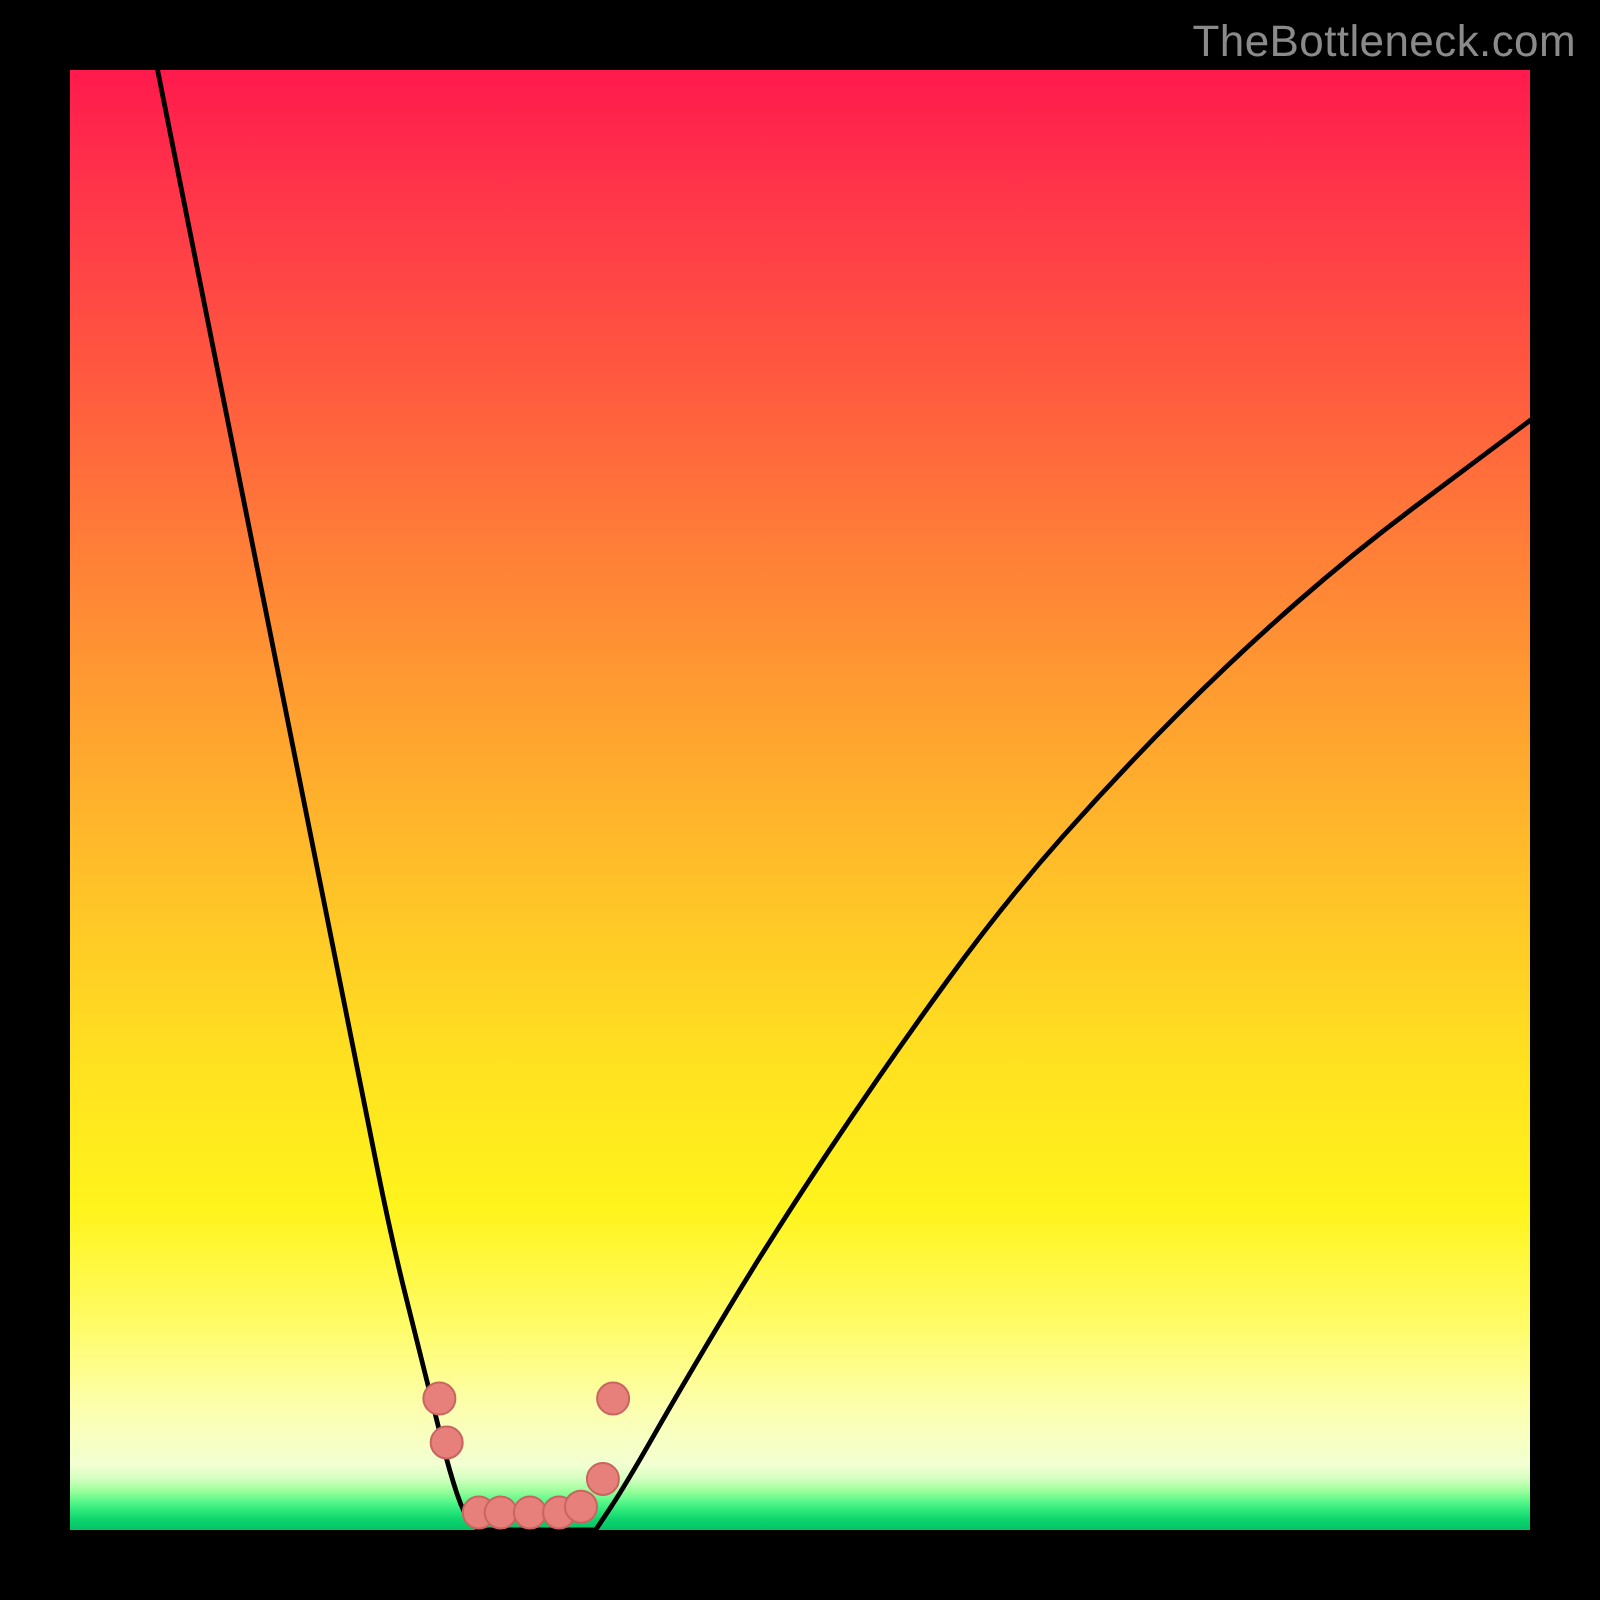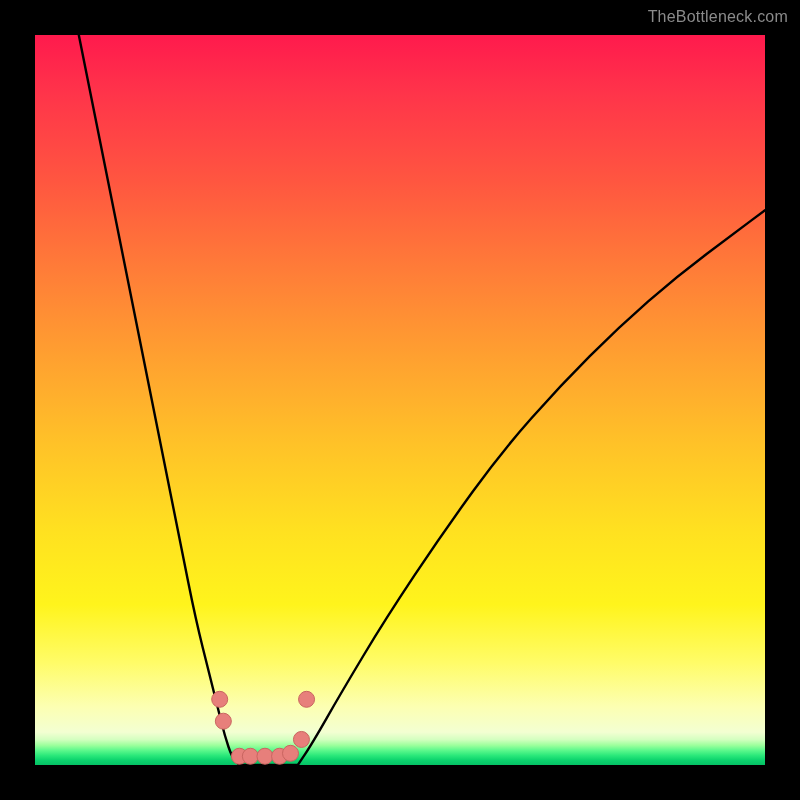--- a/index.html
+++ b/index.html
@@ -52,21 +52,21 @@
     left: 0;
     top: 0;
     width: 730px;
     height: 730px;
   }
   .watermark {
     position: absolute;
     top: 8px;
     right: 12px;
     color: #8a8a8a;
-    font-size: 16px;
+    font-size: 22px;
     letter-spacing: 0.2px;
     font-weight: 400;
   }
 </style>
 </head>
 <body>
 
 <div class="frame">
   <div class="plot-area">
     <svg class="curve" viewBox="0 0 730 730" preserveAspectRatio="none">

